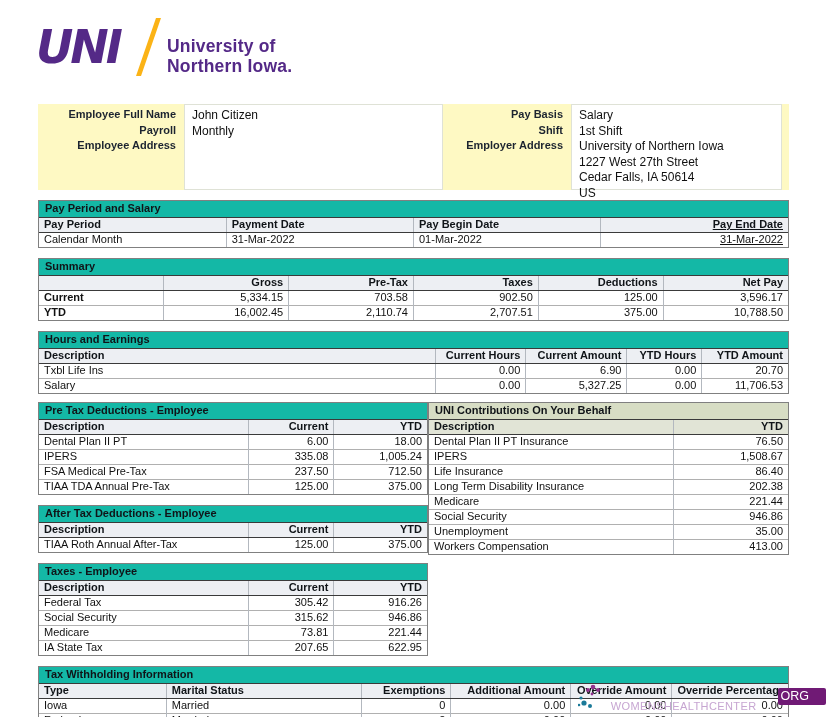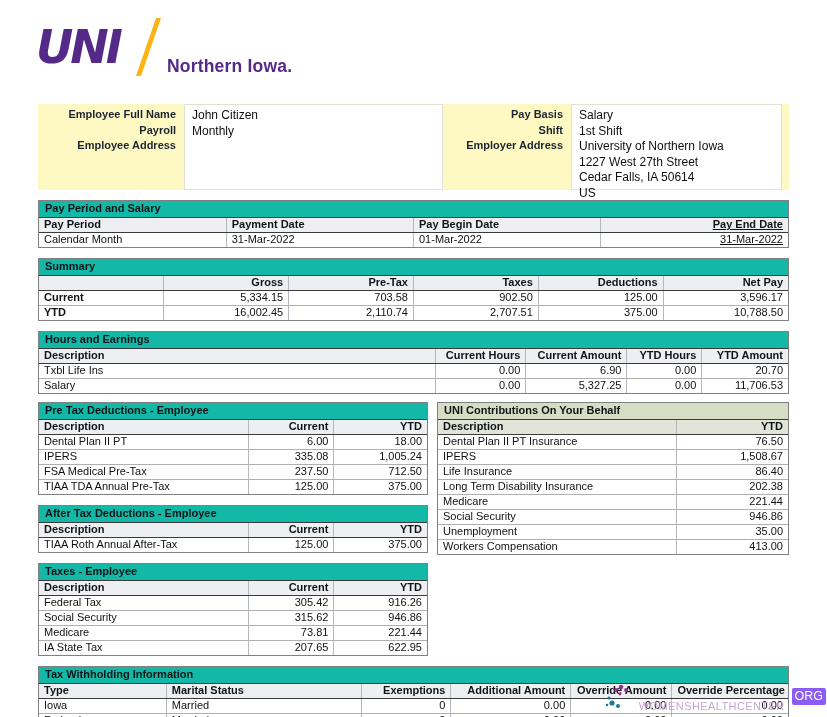--- a/index.html
+++ b/index.html
@@ -53,37 +53,38 @@
   .t-hours th:nth-child(n+2), .t-hours td:nth-child(n+2) { text-align:right; }
   .t-3col th:nth-child(1){width:54%} .t-3col th:nth-child(2){width:22%} .t-3col th:nth-child(3){width:24%}
   .t-3col th:nth-child(n+2), .t-3col td:nth-child(n+2) { text-align:right; }
   .t-uni th:nth-child(1){width:68%} .t-uni th:nth-child(2){width:32%}
   .t-uni th:nth-child(2), .t-uni td:nth-child(2) { text-align:right; }
   .t-withhold th:nth-child(1){width:17%} .t-withhold th:nth-child(2){width:26%}
   .t-withhold th:nth-child(3){width:12%} .t-withhold th:nth-child(4){width:16%}
   .t-withhold th:nth-child(5){width:13.5%} .t-withhold th:nth-child(6){width:15.5%}
   .t-withhold th:nth-child(n+3), .t-withhold td:nth-child(n+3) { text-align:right; }
   
-  .two-col { display:flex; gap:9px; margin:8px 38px 0 38px; align-items:flex-start; }
+  .two-col { display:flex; margin:8px 38px 0 38px; align-items:flex-start; }
   .col-left { width:390px; }
   .col-right { flex:1; }
   .col-left .section-box + .section-box { margin-top:10px; }
   
   .watermark { position:absolute; right:1px; bottom:5px; display:flex; align-items:center; }
   .wm-name { color:#C7A6D2; font-size:11px; letter-spacing:0.4px; font-weight:400;margin-top:20px; }
-  .wm-tld { background:#8b5cf6; color:#fff; font-size:12.5px; padding:1px 3px 2px 3px; border-radius:2px; margin-left:7px; }
+  .wm-tld { background:#701a75; color:#fff; font-size:12.5px; padding:1px 17px 2px 3px; border-radius:2px; margin-left:21px; }
   .wm-dots { margin-right:3px; }
 </style>
 </head>
 <body>
 
 <div class="logo-row">
   <div class="uni-mark">UNI</div>
   <div class="logo-slash"></div>
   <div class="wordmark">
+    <div>University of</div>
     <div>Northern Iowa.</div>
   </div>
 </div>
 
 <div class="emp-strip">
   <div class="emp-labels left">
     <div>Employee Full Name</div>
     <div>Payroll</div>
     <div>Employee Address</div>
   </div>

